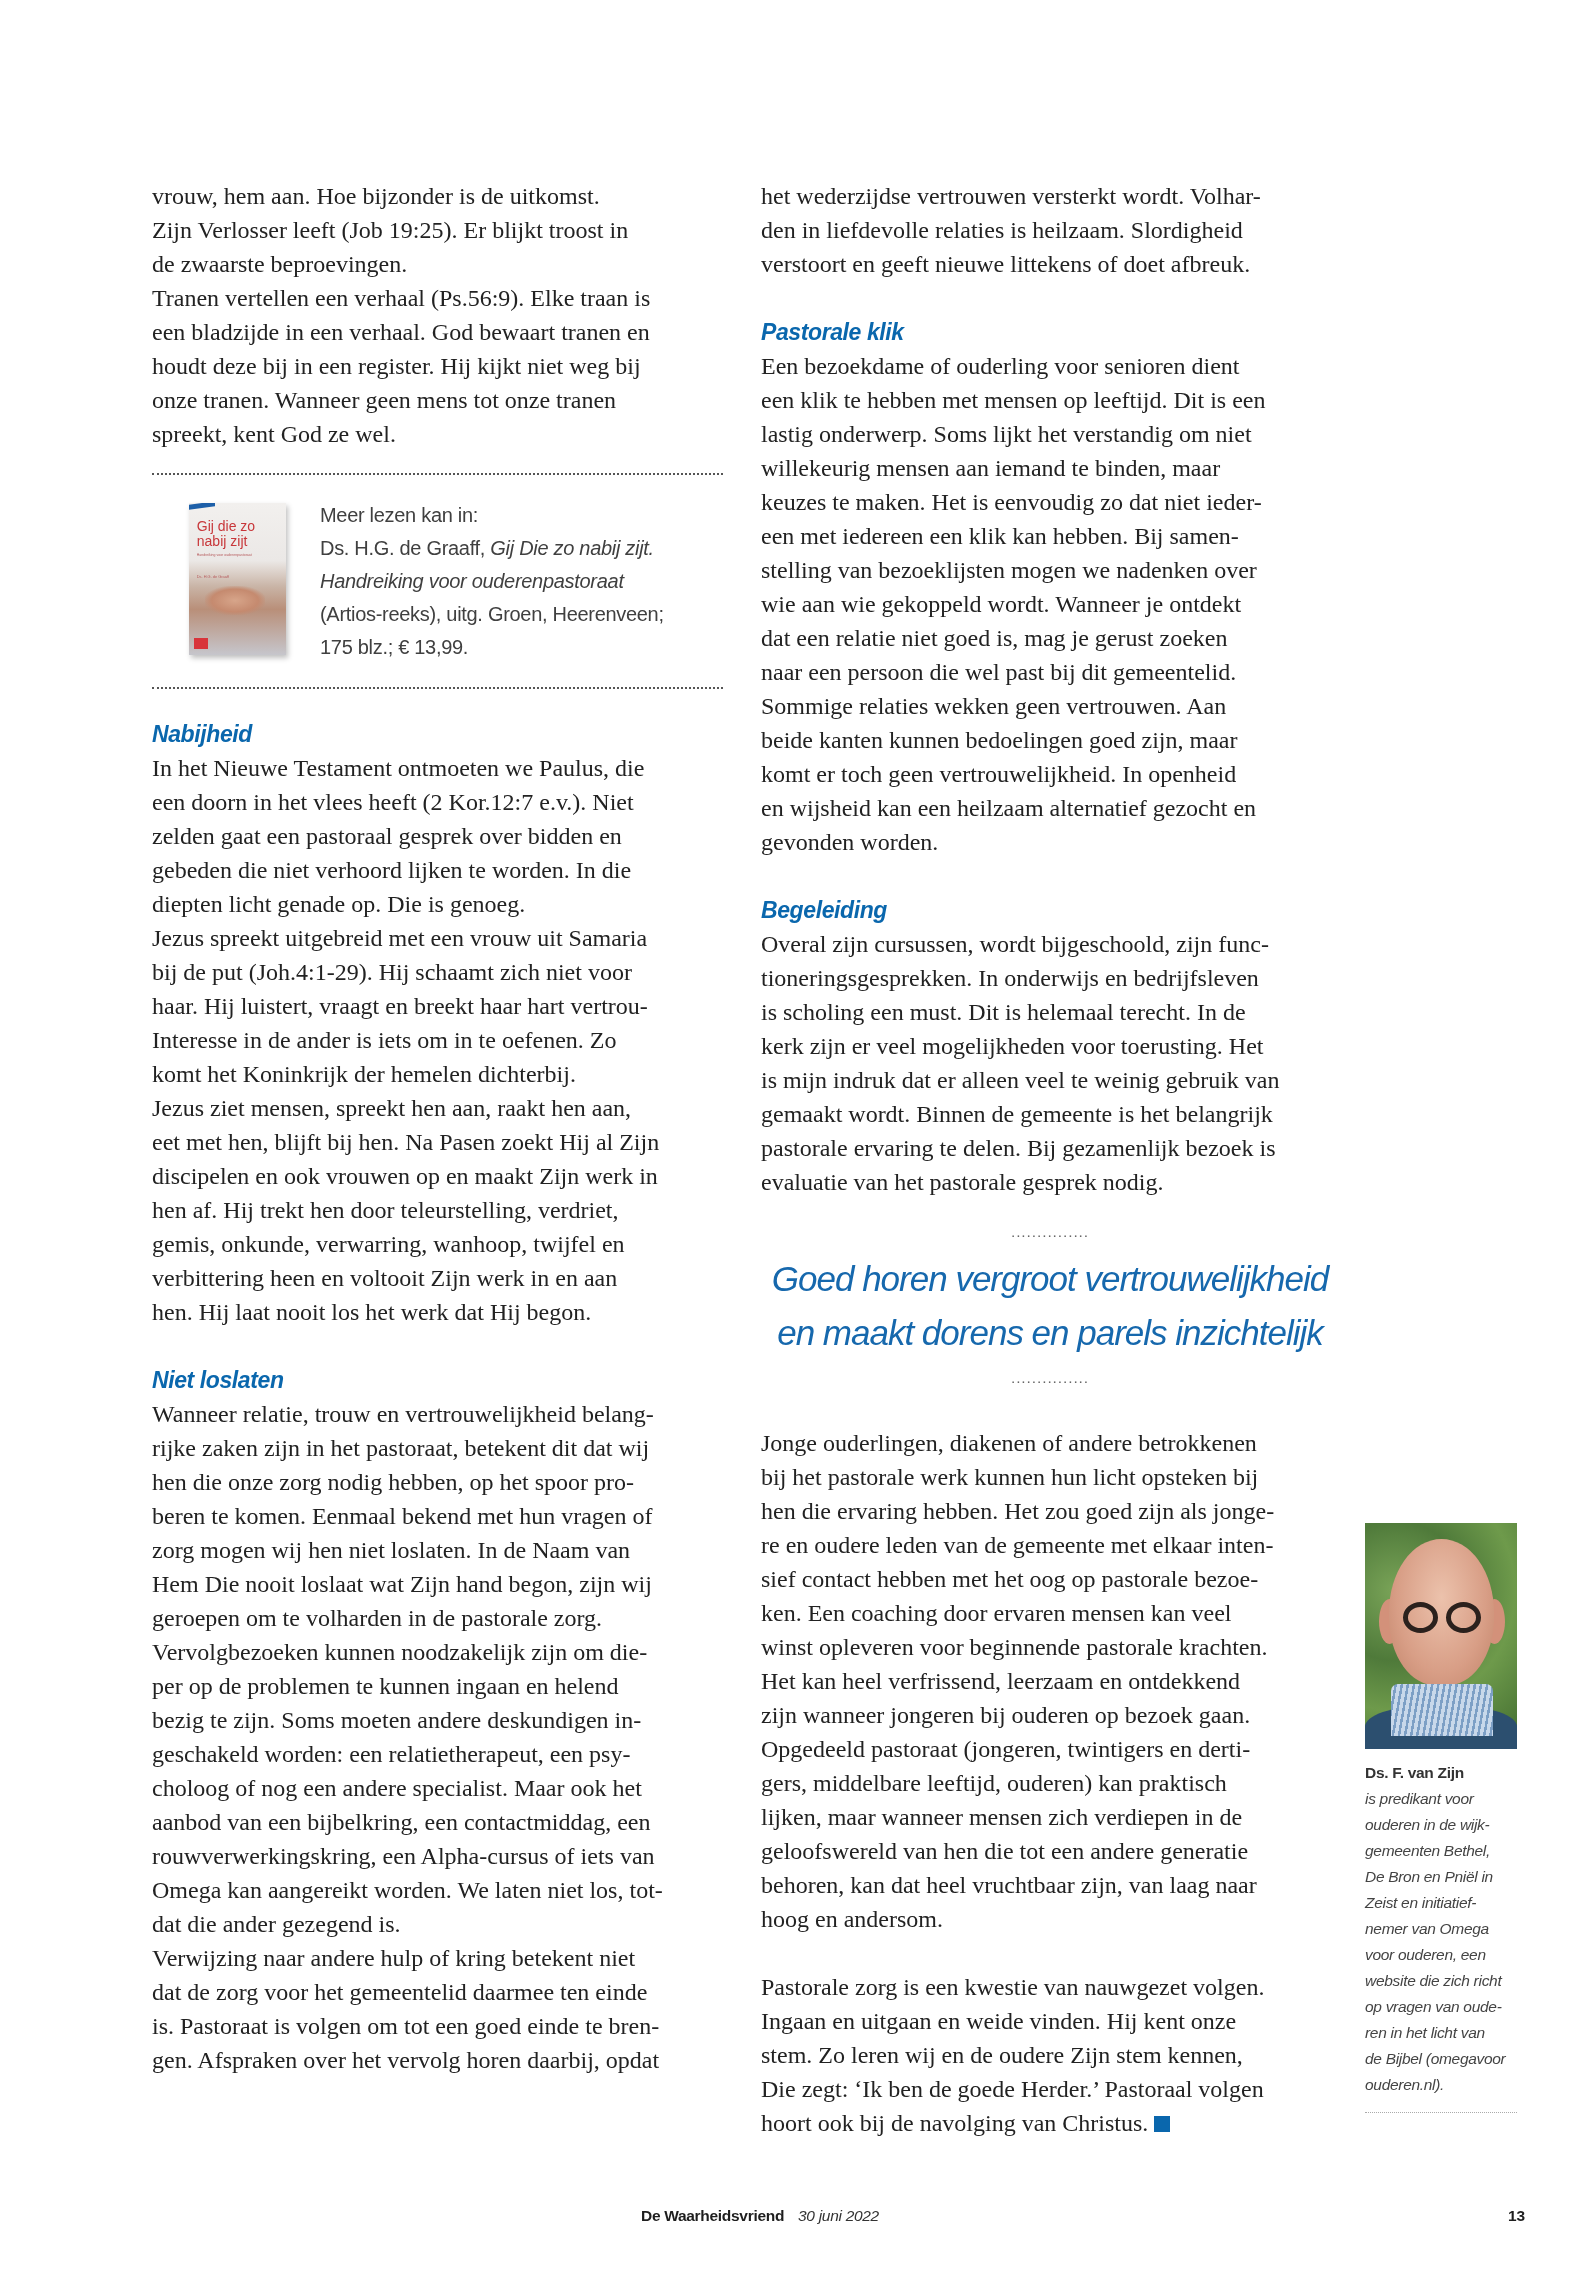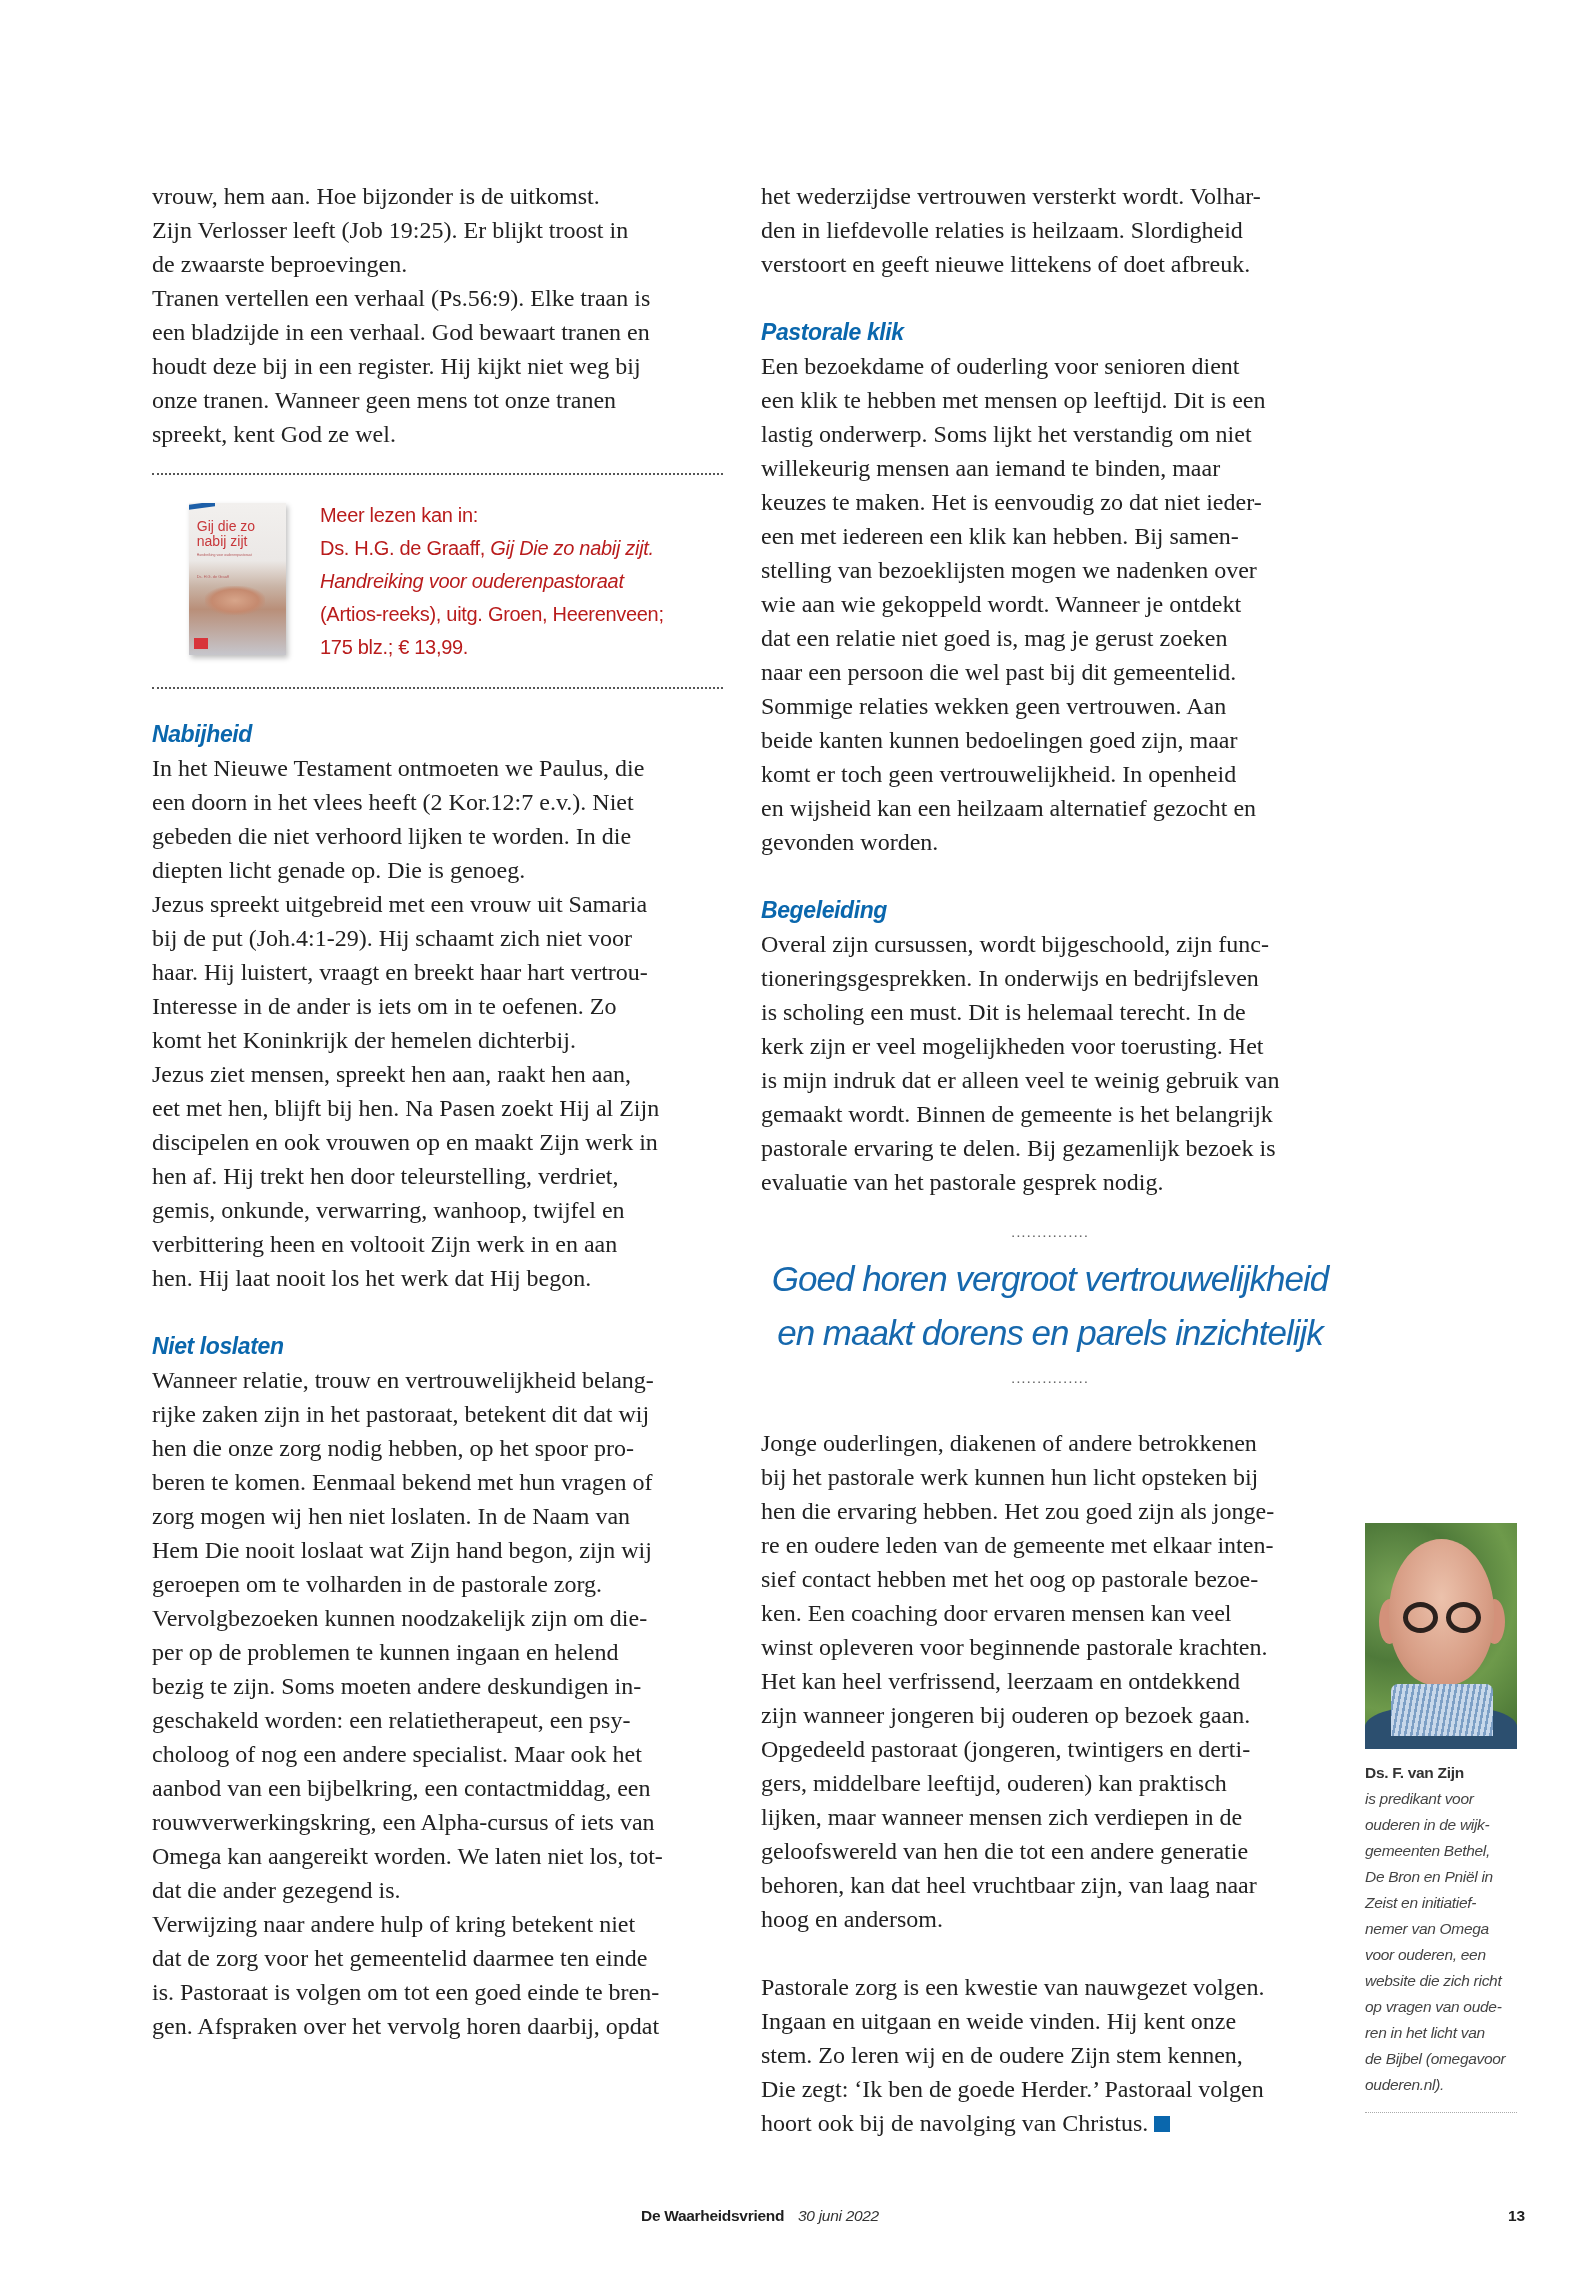--- a/index.html
+++ b/index.html
@@ -69,21 +69,21 @@
   .book-cover .hands {
     position: absolute; left: 15.5px; top: 83px; width: 60px; height: 29px;
     background: radial-gradient(ellipse at center, #d7a58a 0%, #c58a6f 55%, rgba(197,138,111,0) 75%);
   }
   .book-cover .logo {
     position: absolute; left: 5.2px; top: 135px; width: 14px; height: 10.4px; background: #d8343a;
   }
   .book-text {
     position: absolute; left: 168px; top: 24px;
     font-family: "Liberation Sans", "DejaVu Sans", sans-serif;
-    font-size: 20px; line-height: 33px; color: #b91c1c;
+    font-size: 20px; line-height: 33px; color: #404040;
     letter-spacing: -0.3px;
   }
   .book-text i { font-style: italic; }
 
   
   .pull-quote-wrap { display: block; text-align: center; padding-top: 24px; }
   .dots { display: block; text-align: center; color: #666; font-size: 15.5px; letter-spacing: 0.9px; line-height: 17.3px; font-family: "Liberation Sans", sans-serif; }
   .pull-quote {
     display: block;
     font-family: "Liberation Sans", "DejaVu Sans", sans-serif;
@@ -174,20 +174,21 @@
     </div>
   </div>
 
   <div style="height:28px"></div>
 
   <div>
     <span class="heading">Nabijheid</span>
     <div id="sec-l0">
         <span class="line">In het Nieuwe Testament ontmoeten we Paulus, die</span>
         <span class="line">een doorn in het vlees heeft (2 Kor.12:7 e.v.). Niet</span>
+        <span class="line">zelden gaat een pastoraal gesprek over bidden en</span>
         <span class="line">gebeden die niet verhoord lijken te worden. In die</span>
         <span class="line">diepten licht genade op. Die is genoeg.</span>
         <span class="line">Jezus spreekt uitgebreid met een vrouw uit Samaria</span>
         <span class="line">bij de put (Joh.4:1-29). Hij schaamt zich niet voor</span>
         <span class="line">haar. Hij luistert, vraagt en breekt haar hart vertrou-</span>
         <span class="line">Interesse in de ander is iets om in te oefenen. Zo</span>
         <span class="line">komt het Koninkrijk der hemelen dichterbij.</span>
         <span class="line">Jezus ziet mensen, spreekt hen aan, raakt hen aan,</span>
         <span class="line">eet met hen, blijft bij hen. Na Pasen zoekt Hij al Zijn</span>
         <span class="line">discipelen en ook vrouwen op en maakt Zijn werk in</span>

